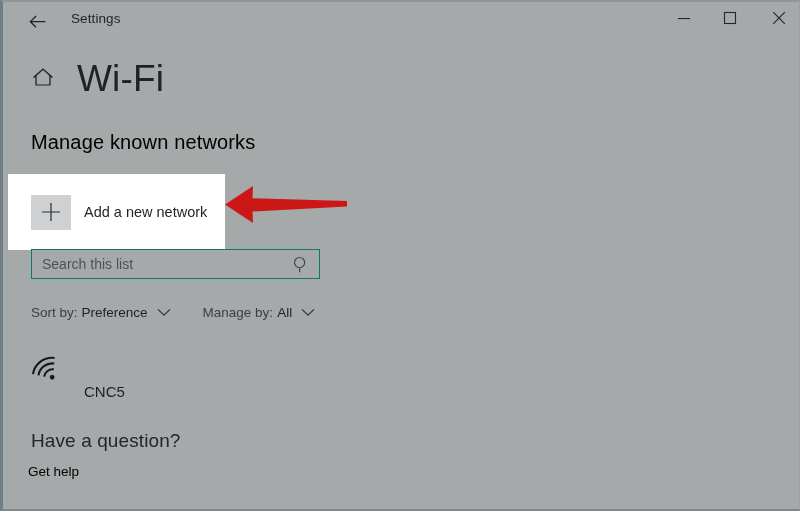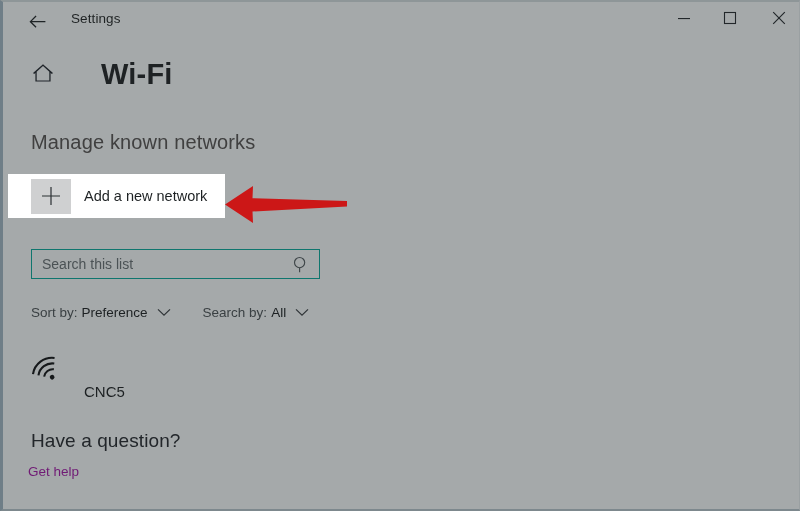--- a/index.html
+++ b/index.html
@@ -65,42 +65,41 @@
 
   
   #page-header {
     position: absolute;
     left: 28px; top: 58px;
     display: flex;
     align-items: center;
   }
   #home-icon { margin-right: 22px; display:block; }
   #page-title {
-    font-size: 29px;
+    font-size: 37px;
     color: #1e2224;
-    font-weight: 700;
+    font-weight: 400;
     letter-spacing: 0.2px;
     line-height: 1;
-    margin-left: 24px;
   }
 
   
   #section-heading {
     position: absolute;
     left: 28px; top: 129px;
     font-size: 20px;
-    color: #404040;
+    color: #000000;
     letter-spacing: 0.15px;
   }
 
   
   #add-network-card {
     position: absolute;
     left: 5px; top: 172px;
-    width: 217px; height: 44px;
+    width: 217px; height: 76px;
     background: #ffffff;
     display: flex;
     align-items: center;
   }
   #add-network-plus {
     width: 40px; height: 35px;
     margin-left: 23px;
     background: #cfd0d1;
     display: flex;
     align-items: center;
@@ -201,21 +200,21 @@
     left: 28px; top: 428px;
     font-size: 19px;
     color: #22262a;
     letter-spacing: 0.1px;
     text-align: right;
   }
   #help-link {
     position: absolute;
     left: 25px; top: 462px;
     font-size: 13.5px;
-    color: #701a75;
+    color: #000000;
     text-decoration: none;
     cursor: pointer;
   }
 </style>
 </head>
 <body>
 
 <div id="window">
 
   <div id="titlebar">
@@ -298,21 +297,21 @@
       <span class="control-label">Sort by:</span>
       <span class="control-value">Preference</span>
       <span class="chevron">
         <svg width="14" height="9" viewBox="0 0 14 9">
           <path d="M1 1.4 L7 7.2 L13 1.4" fill="none" stroke="#2f3437" stroke-width="1.2"></path>
         </svg>
       </span>
     </div>
 
     <div class="control-group">
-      <span class="control-label">Search by:</span>
+      <span class="control-label">Manage by:</span>
       <span class="control-value">All</span>
       <span class="chevron">
         <svg width="14" height="9" viewBox="0 0 14 9">
           <path d="M1 1.4 L7 7.2 L13 1.4" fill="none" stroke="#2f3437" stroke-width="1.2"></path>
         </svg>
       </span>
     </div>
   </div>
 
   <div id="network-list">

